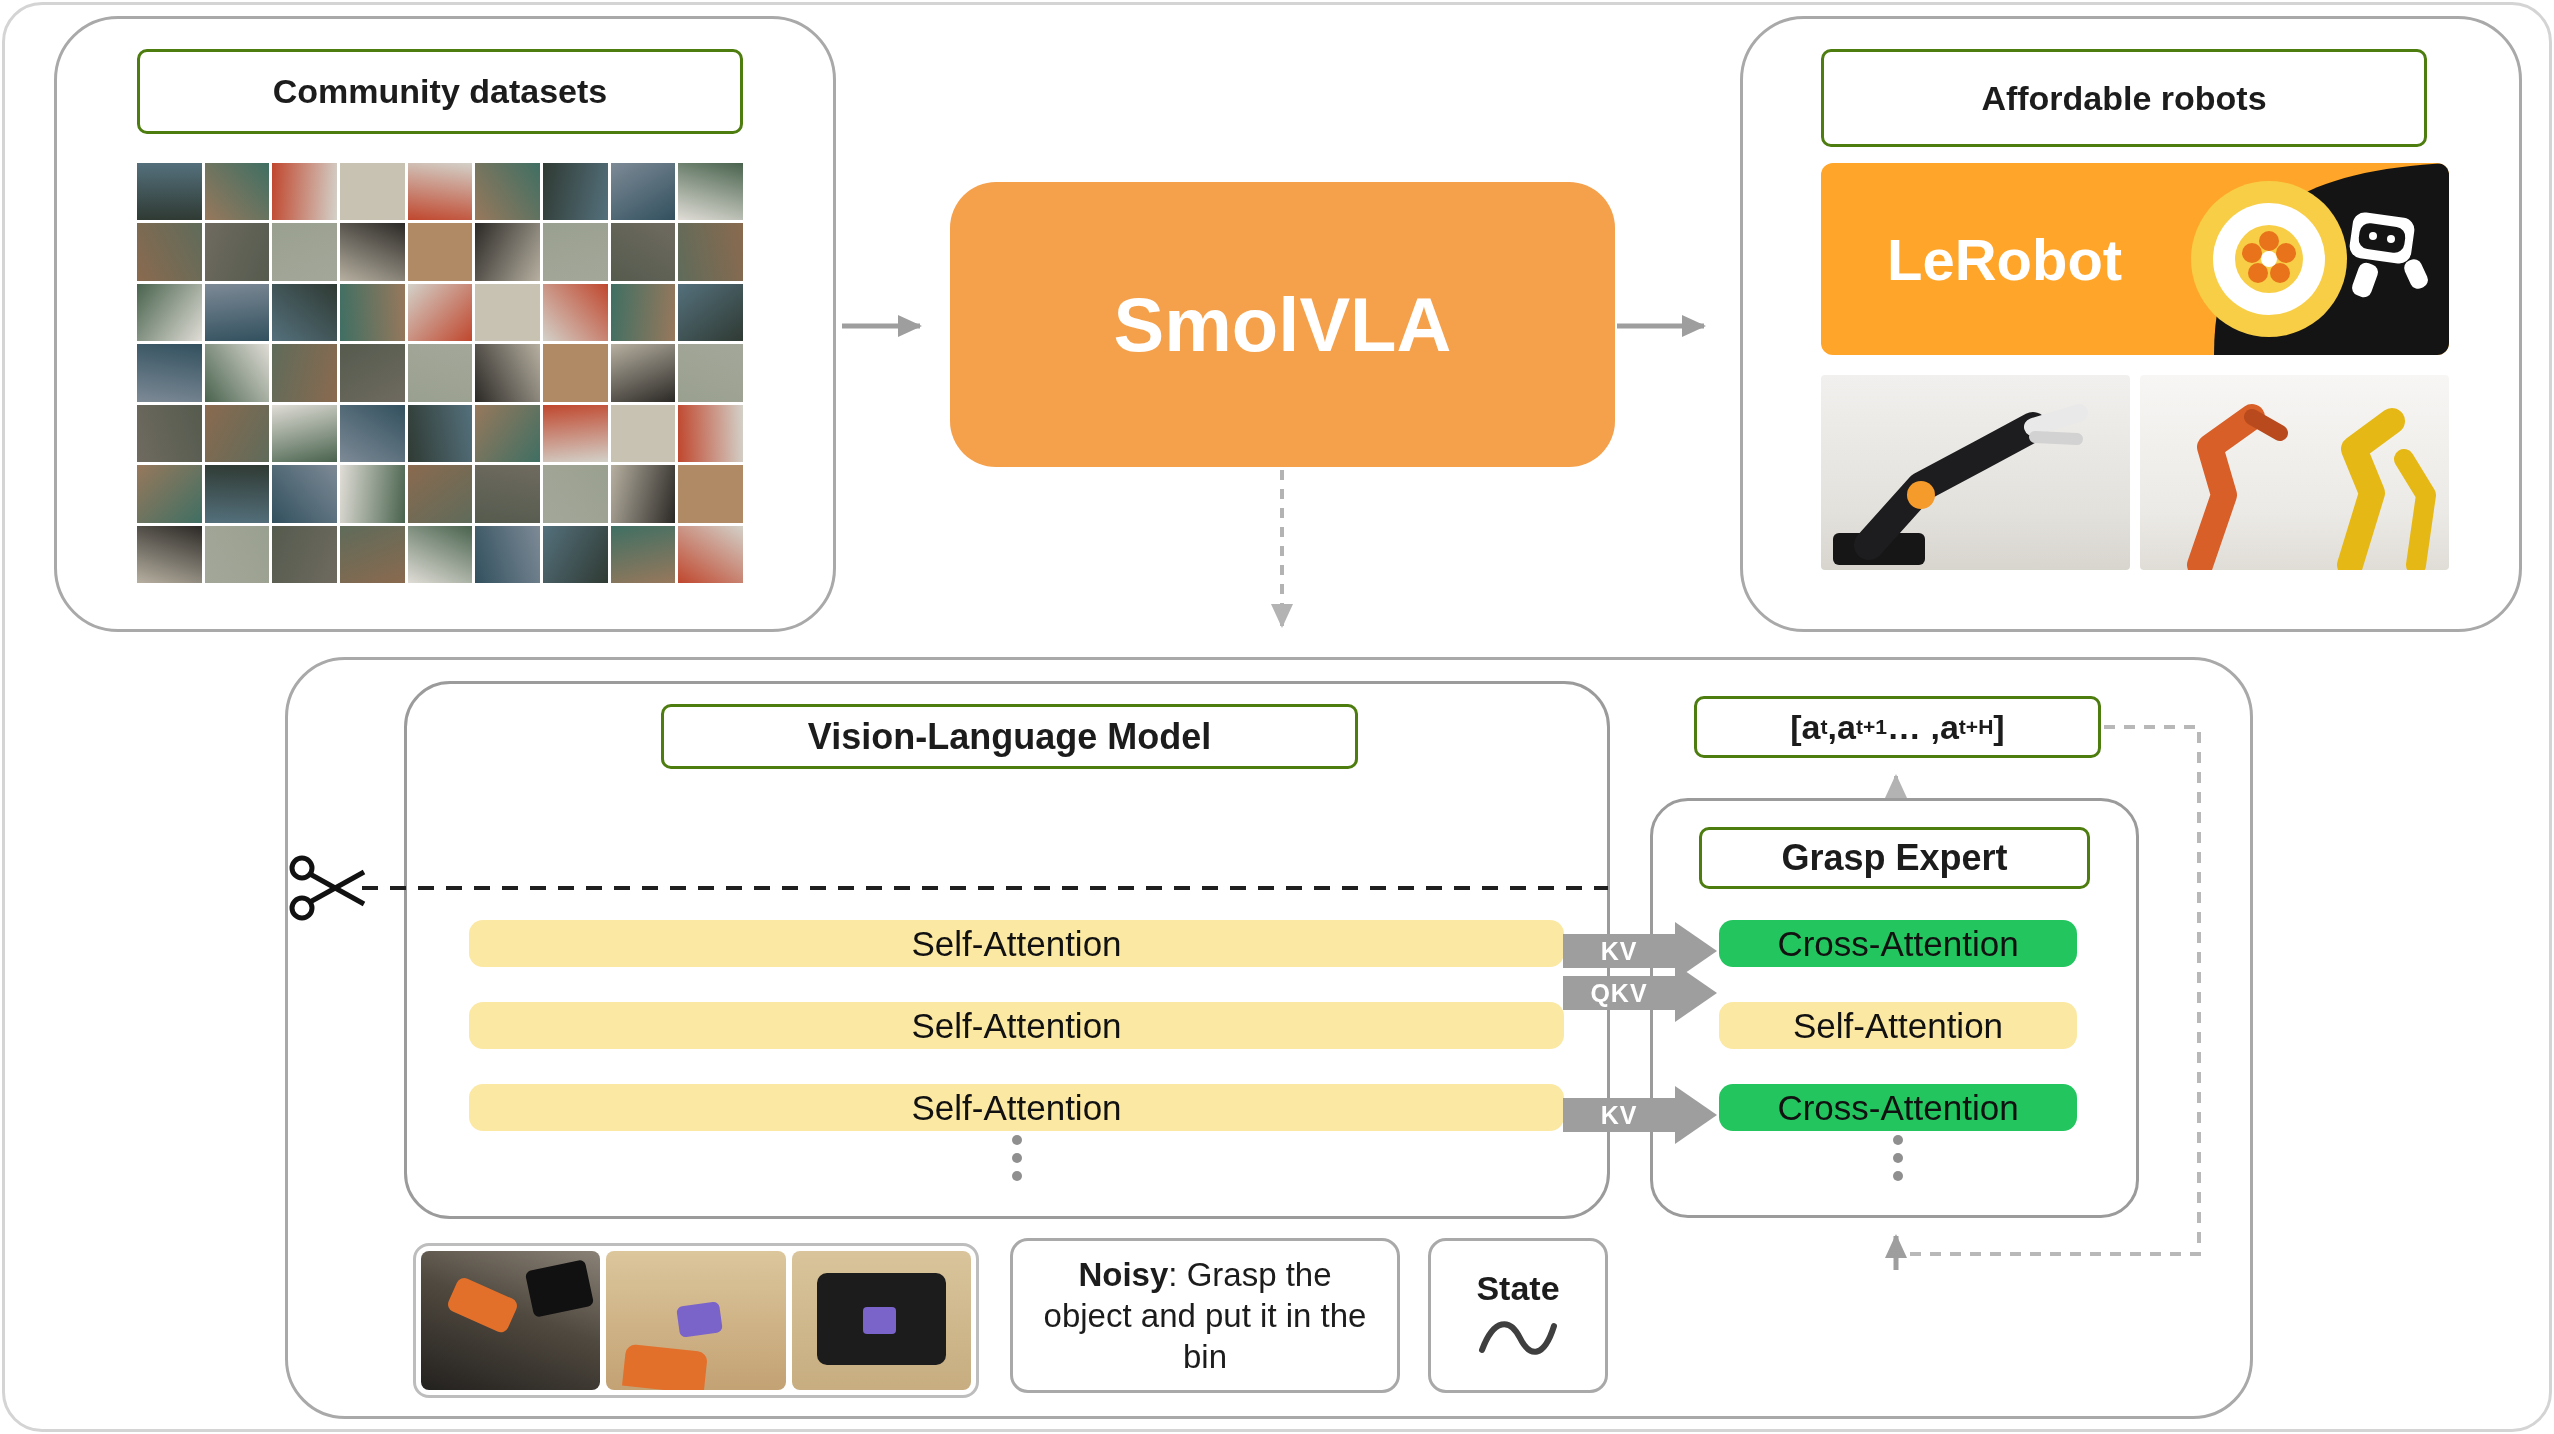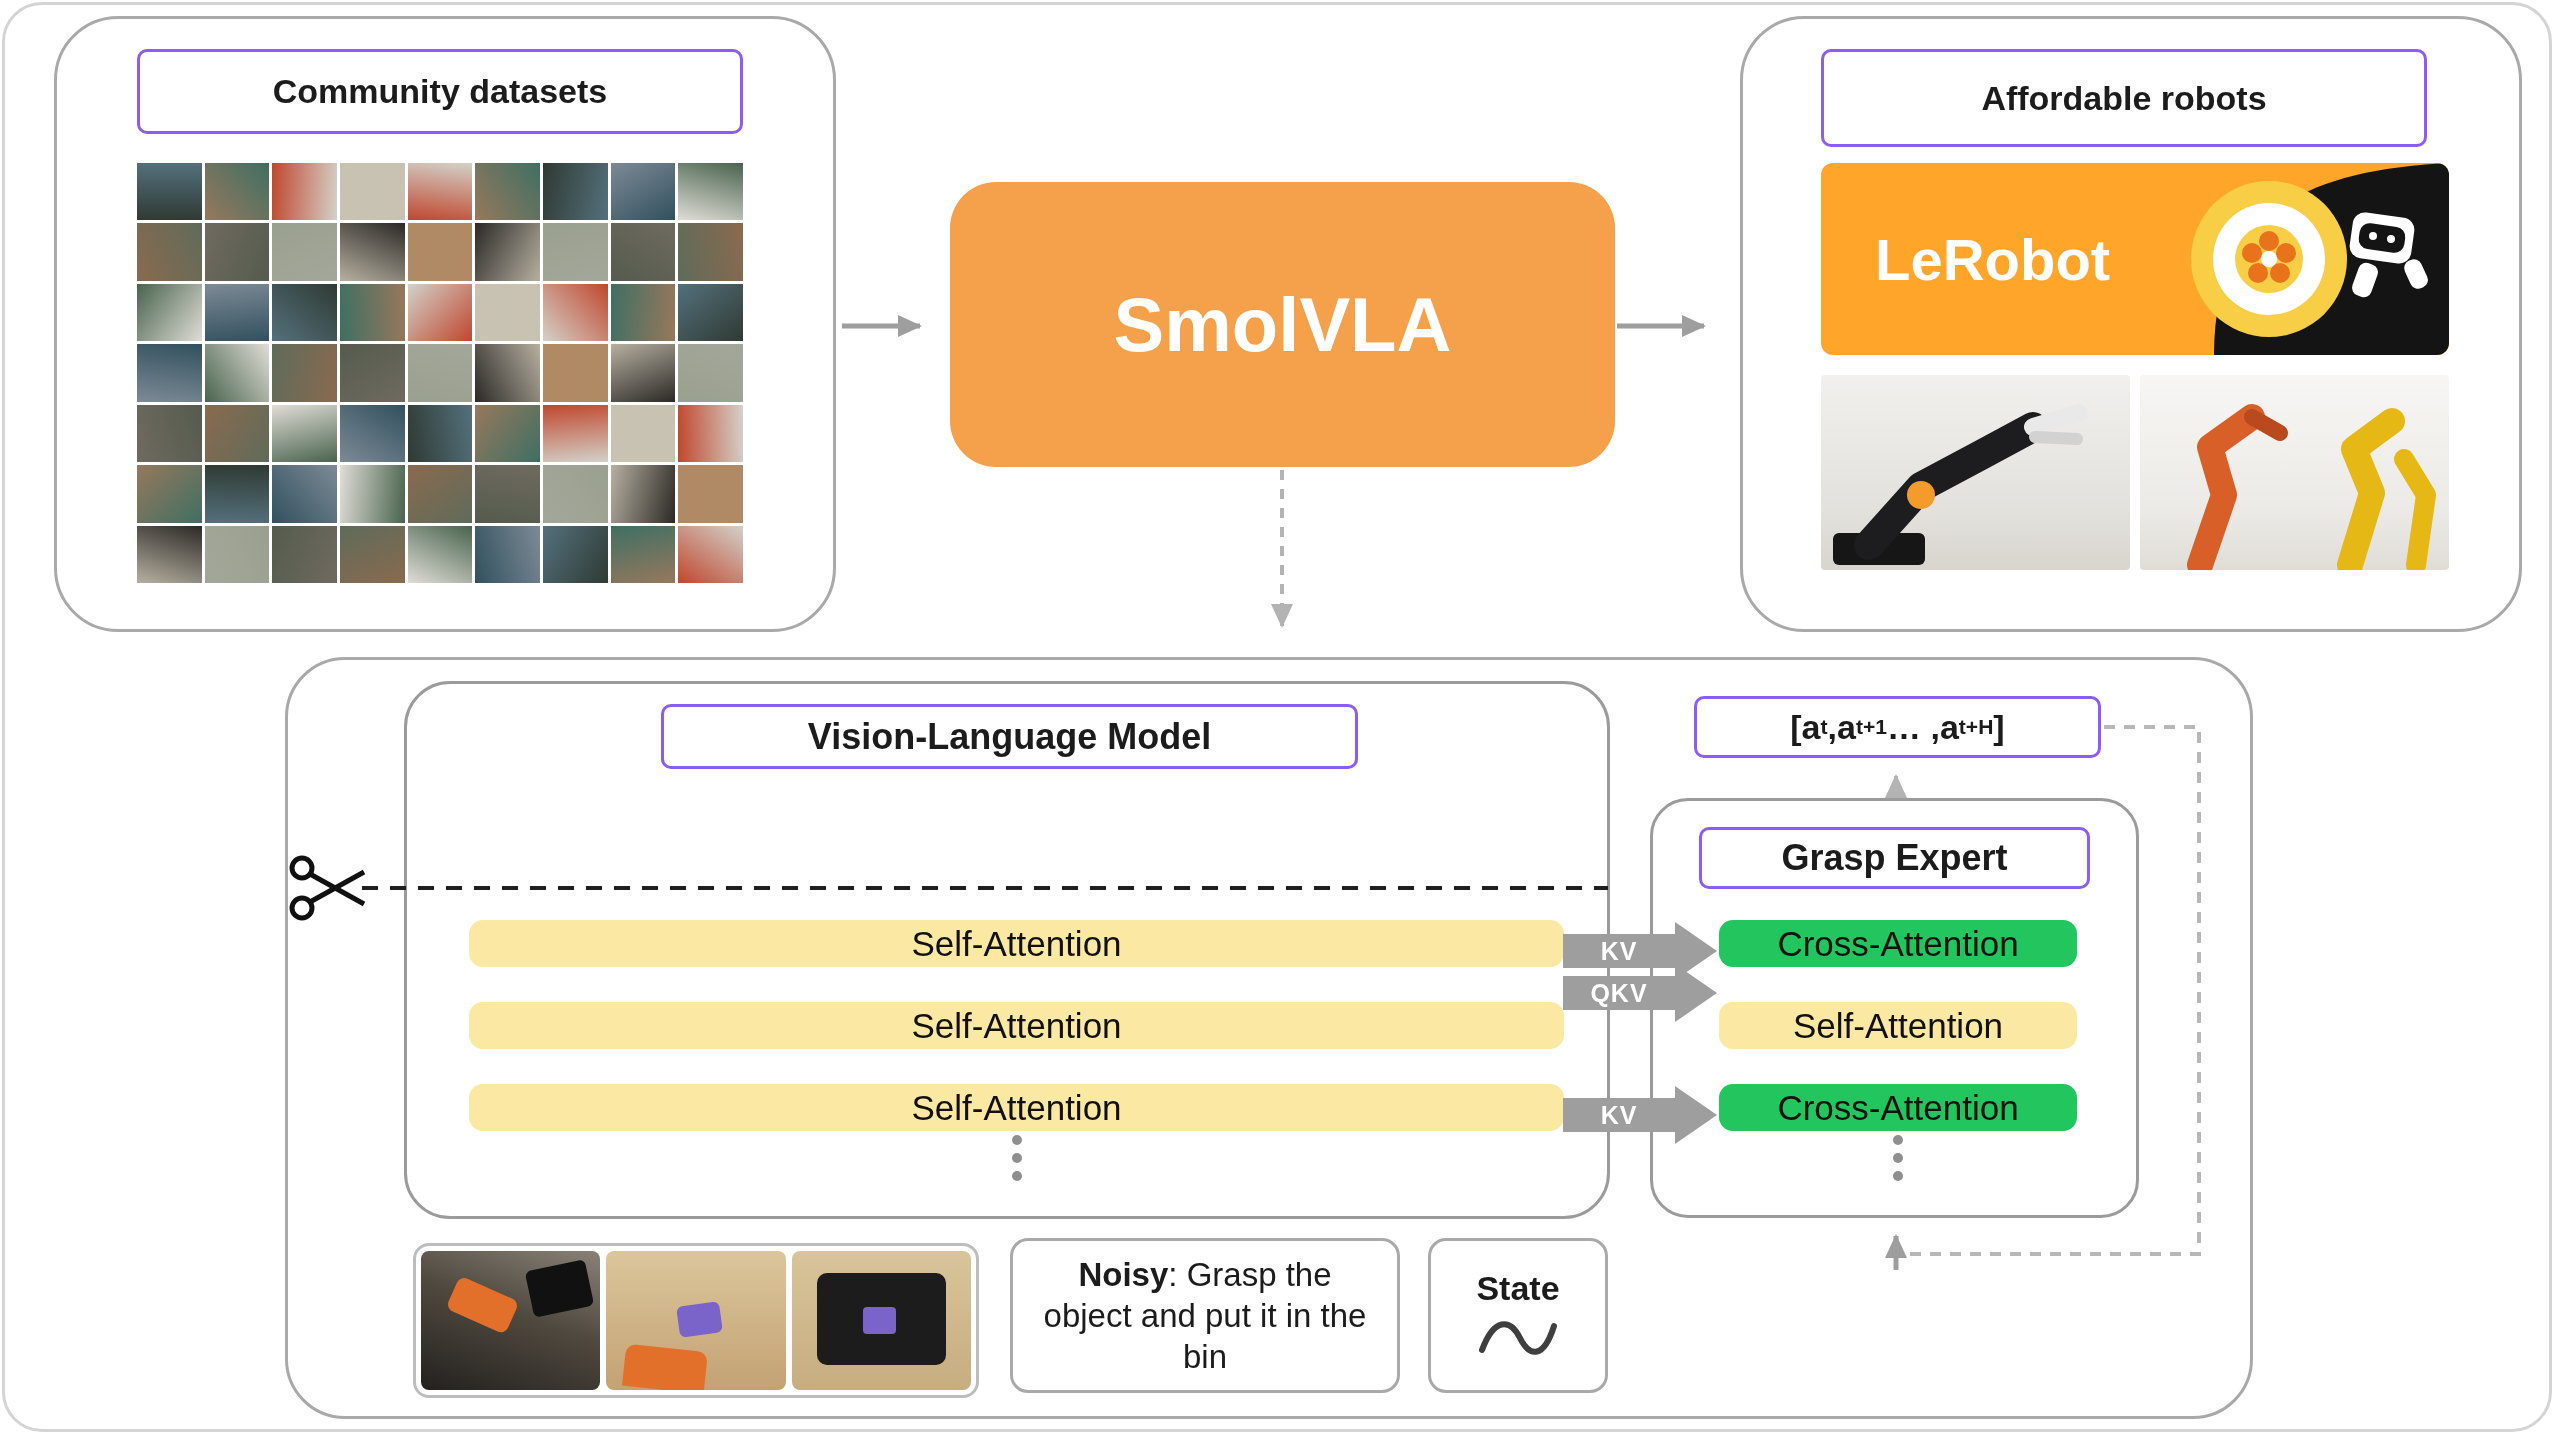--- a/index.html
+++ b/index.html
@@ -2,39 +2,39 @@
 <html><head>
 <meta charset="utf-8">
 <style>
   *{margin:0;padding:0;box-sizing:border-box;}
   html,body{background:#ffffff;}
   body{font-family:"Liberation Sans",sans-serif;color:#1c1c1c;}
   #canvas{position:relative;width:2554px;height:1434px;background:#fff;overflow:hidden;}
   .frame{position:absolute;inset:2px;border:3px solid #d4d4d4;border-radius:40px;pointer-events:none;z-index:9;}
 
   .box{position:absolute;background:#fff;border:3px solid #a9a9a9;z-index:1;}
-  .pill{position:absolute;background:#fff;border:3px solid #8b5cf6;border-radius:10px;
+  .pill{position:absolute;background:#fff;border:3px solid #4d7c0f;border-radius:10px;
         display:flex;align-items:center;justify-content:center;font-weight:700;font-size:34px;z-index:2;}
 
   
   .community-box{left:54px;top:16px;width:782px;height:616px;border-radius:64px;}
   .community-title{left:137px;top:49px;width:606px;height:85px;}
   .mosaic{position:absolute;left:137px;top:163px;width:606px;height:420px;display:grid;
           grid-template-columns:repeat(9,1fr);grid-auto-rows:1fr;gap:3px;z-index:2;background:#fff;}
   .mosaic .tile{width:100%;height:100%;}
 
   .smolvla{position:absolute;left:950px;top:182px;width:665px;height:285px;background:#F5A04B;
            border-radius:46px;display:flex;align-items:center;justify-content:center;
            color:#fff;font-size:76px;font-weight:700;z-index:2;}
 
   .robots-box{left:1740px;top:16px;width:782px;height:616px;border-radius:64px;}
   .robots-title{left:1821px;top:49px;width:606px;height:98px;}
   .banner{position:absolute;left:1821px;top:163px;width:628px;height:192px;background:#FFA529;
           border-radius:12px;overflow:hidden;display:flex;align-items:center;z-index:2;}
-  .banner-text{font-size:58px;font-weight:700;color:#fff;padding-left:54px;position:relative;z-index:2;}
+  .banner-text{font-size:58px;font-weight:700;color:#fff;padding-left:54px;position:relative;z-index:2;margin-left:12px;}
   .mascot{position:absolute;right:0;top:0;height:100%;z-index:1;}
   .photos{position:absolute;left:1821px;top:375px;width:628px;height:195px;display:flex;gap:10px;z-index:2;}
   .photo{flex:1;border-radius:4px;overflow:hidden;position:relative;}
   .photo svg{position:absolute;inset:0;width:100%;height:100%;}
   .photo1{background:linear-gradient(180deg,#f1f0ee 0%,#e3e1dc 70%,#d8d5cf 100%);}
   .photo2{background:linear-gradient(180deg,#f7f6f4 0%,#eceae6 70%,#e0ddd7 100%);}
 
   
   .bottom-box{left:285px;top:657px;width:1968px;height:762px;border-radius:60px;}
   .vlm-box{left:404px;top:681px;width:1206px;height:538px;border-radius:46px;border-color:#9b9b9b;}

